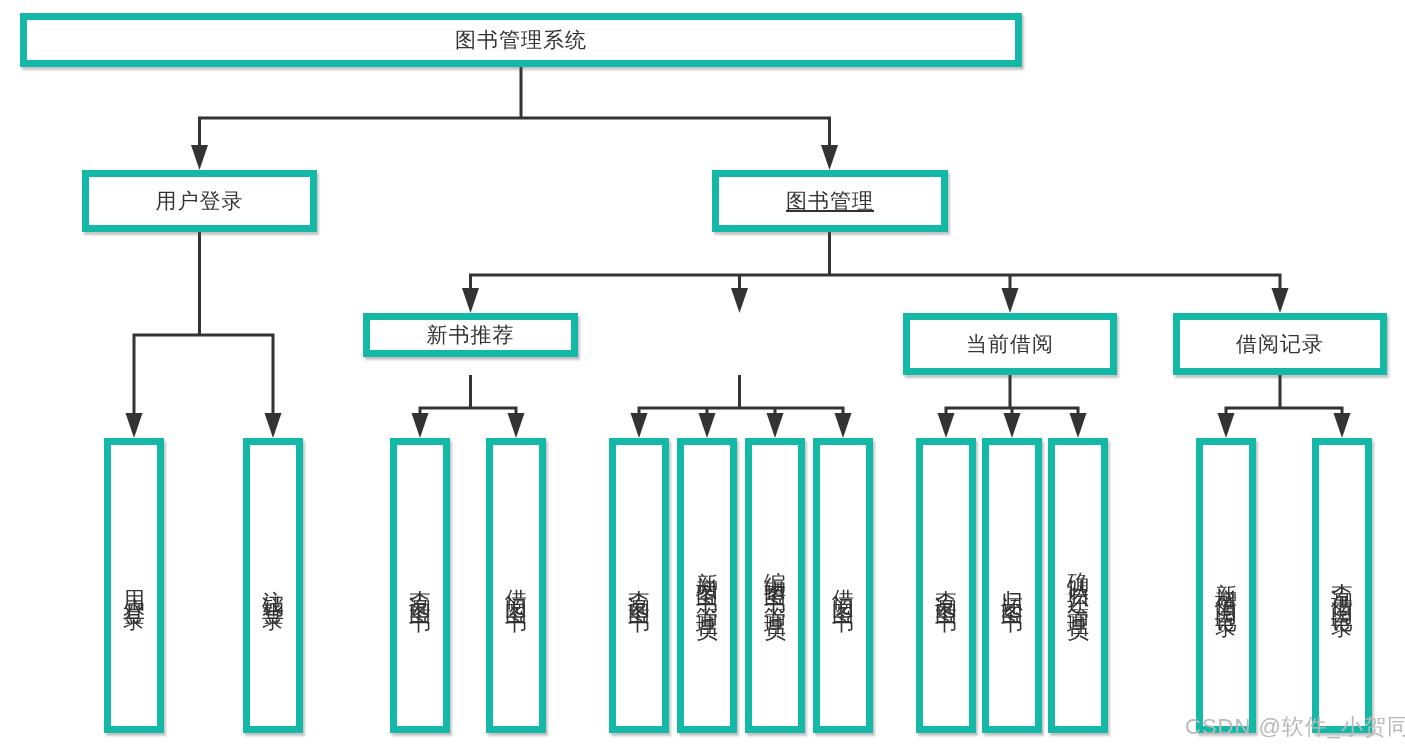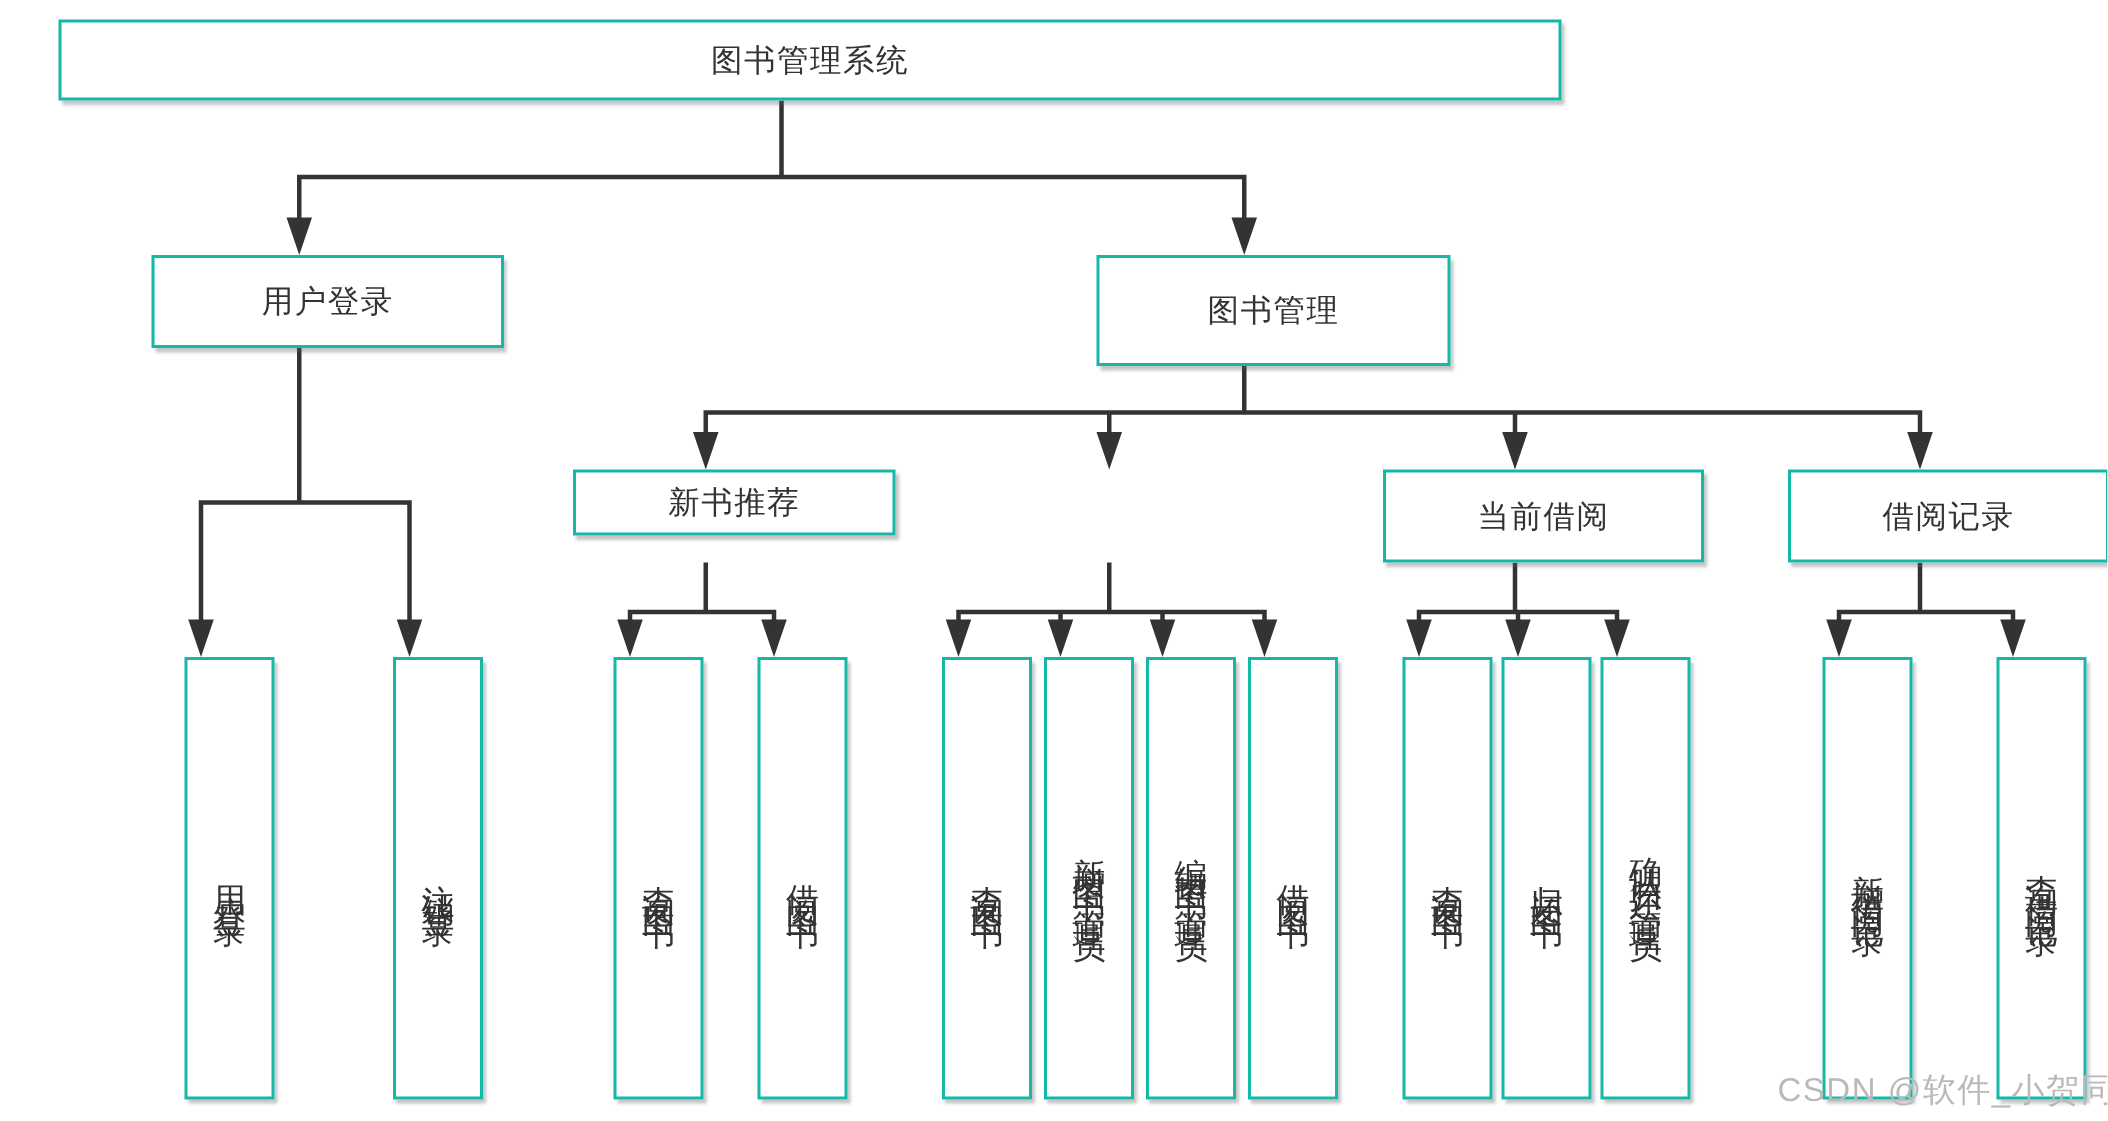--- a/index.html
+++ b/index.html
@@ -20,28 +20,27 @@
     left: 0;
     top: 0;
     width: 1405px;
     height: 747px;
     z-index: 1;
   }
   .node {
     position: absolute;
     box-sizing: border-box;
     background: #ffffff;
-    border: 2px solid #14b8a6;
+    border: 7px solid #14b8a6;
     display: flex;
     align-items: center;
     justify-content: center;
     color: #333333;
     box-shadow: 2px 3px 2px rgba(90,90,90,0.35);
     z-index: 2;
-    margin-left: 19px;
   }
   .h-node span {
     font-size: 21px;
     letter-spacing: 1px;
     white-space: nowrap;
   }
   .v-node span {
     writing-mode: vertical-lr;
     text-orientation: mixed;
     font-size: 22px;
@@ -105,21 +104,21 @@
     </g>
   </svg>
 
   <div class="node h-node" style="left:20px; top:13px; width:1002px; height:54px;">
     <span>图书管理系统</span>
   </div>
 
   <div class="node h-node" style="left:82px; top:170px; width:235px; height:62px;">
     <span>用户登录</span>
   </div>
-  <div class="node h-node" style="left:712px; top:170px; width:236px; height:74px;">
+  <div class="node h-node" style="left:712px; top:170px; width:236px; height:62px;text-decoration:underline;">
     <span>图书管理</span>
   </div>
 
   <div class="node h-node" style="left:363px; top:313px; width:215px; height:44px;">
     <span>新书推荐</span>
   </div>
   <div class="node h-node" style="left:903px; top:313px; width:214px; height:62px;">
     <span>当前借阅</span>
   </div>
   <div class="node h-node" style="left:1173px; top:313px; width:214px; height:62px;">

